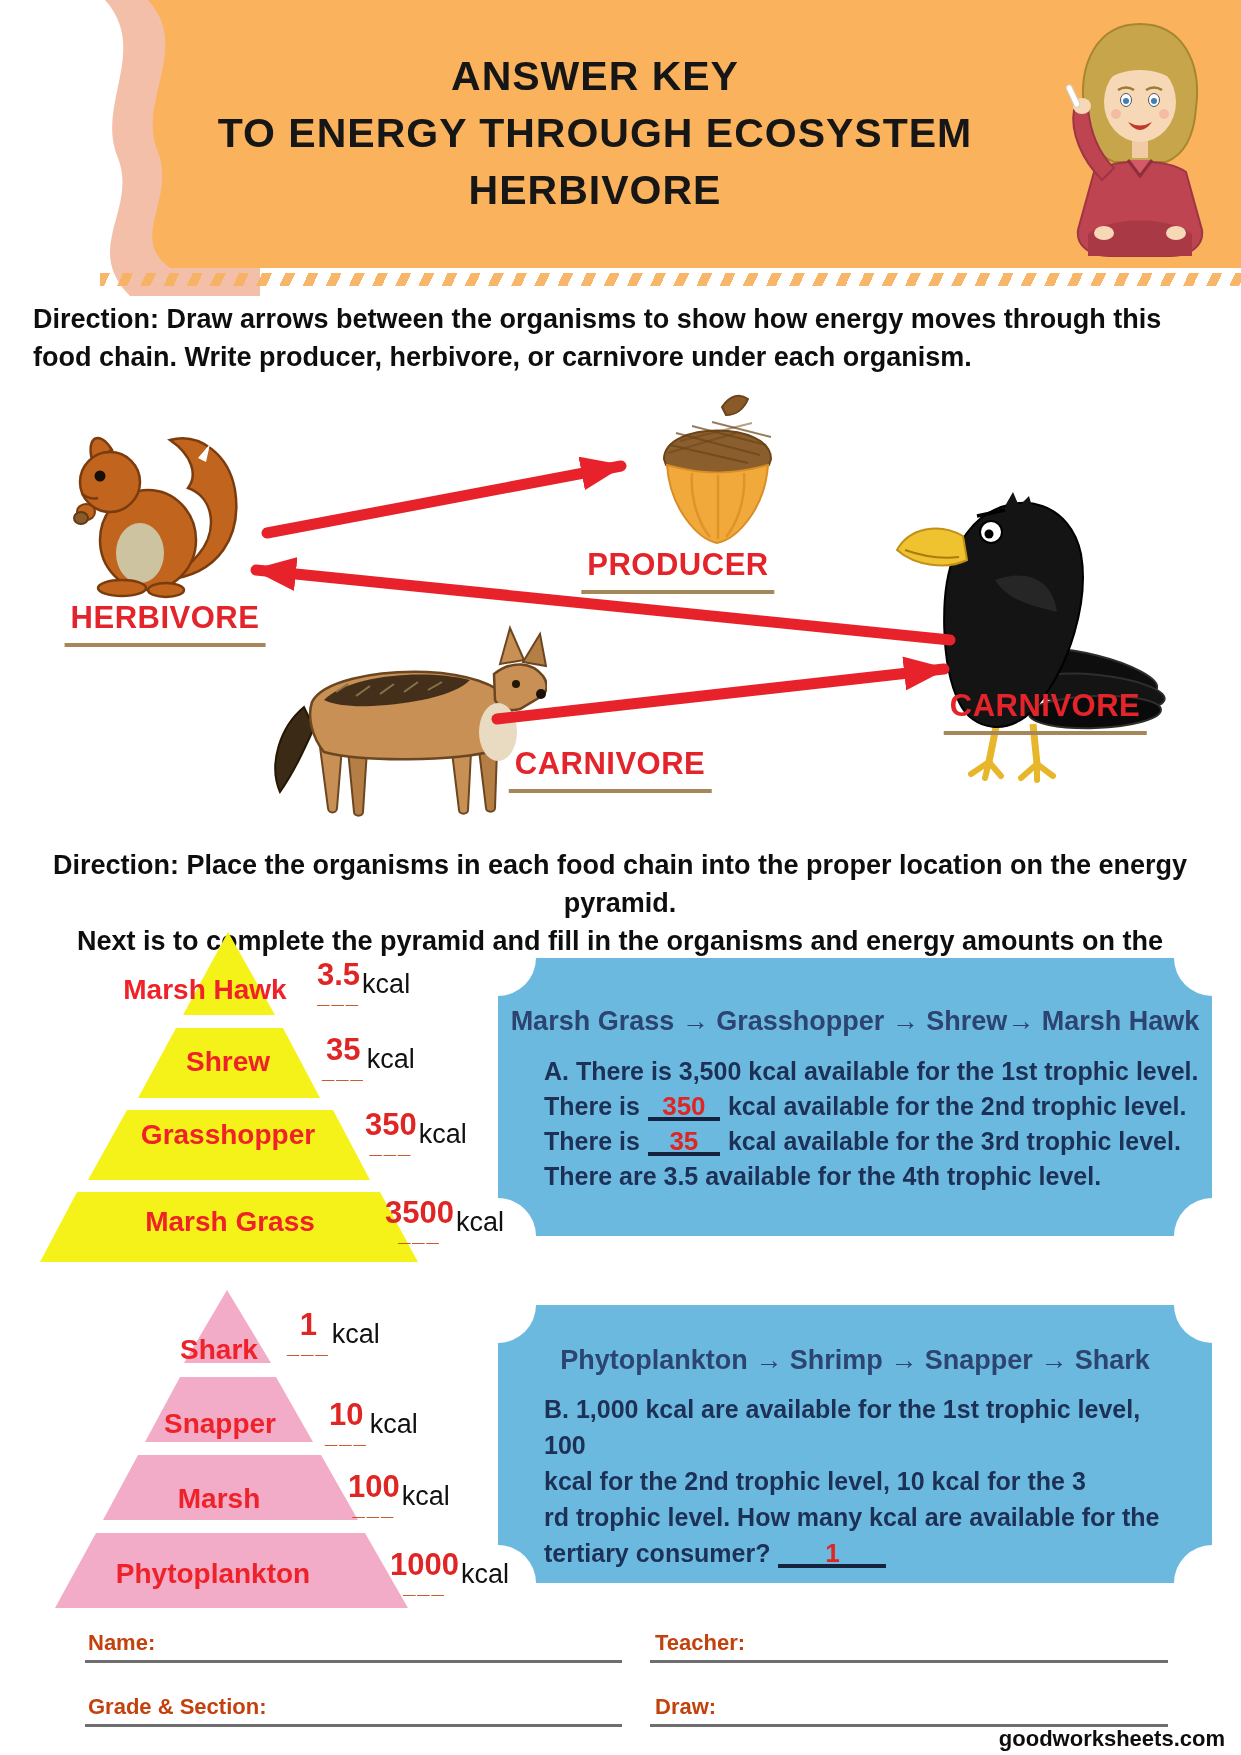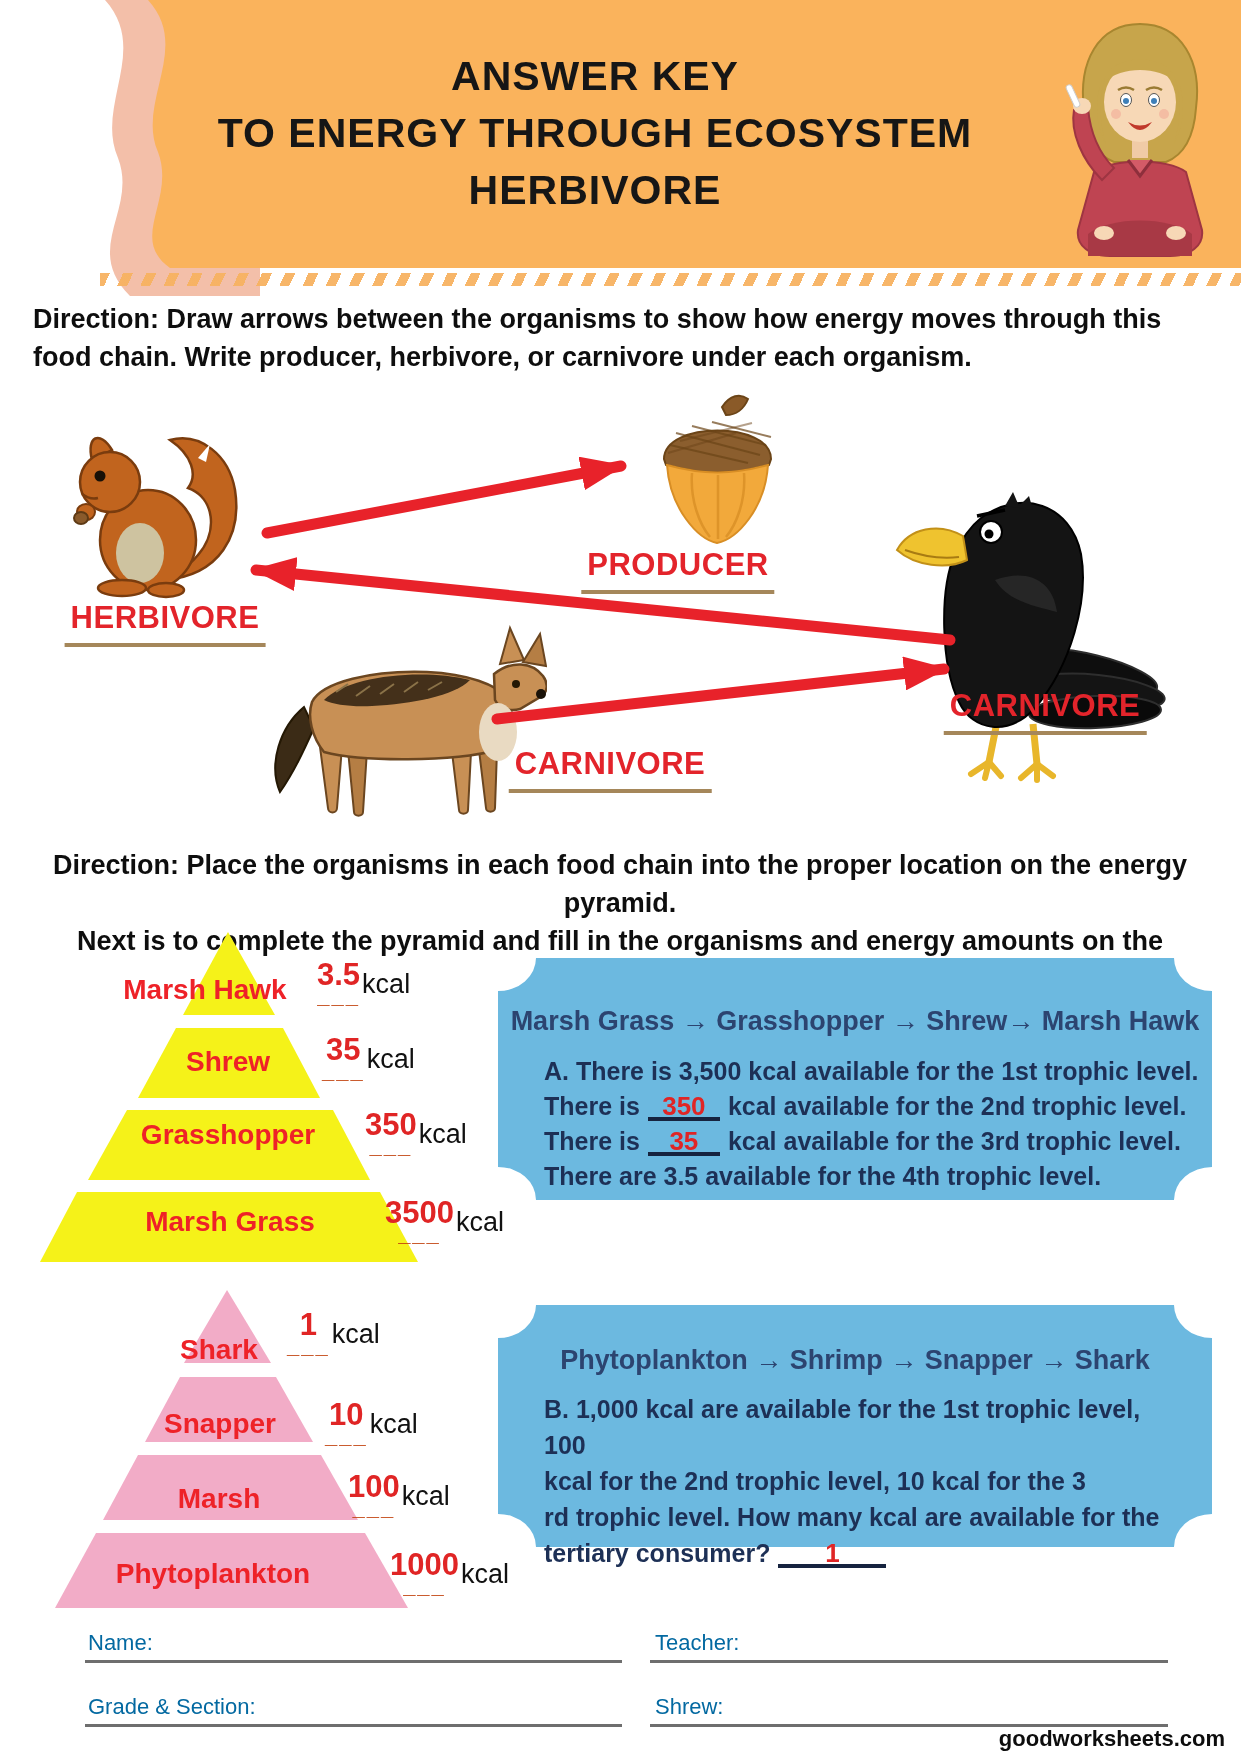--- a/index.html
+++ b/index.html
@@ -20,32 +20,32 @@
   
   .ptier-label{position:absolute;transform:translateX(-50%);white-space:nowrap;
                color:#EE2228;font-weight:800;font-size:28px;}
   
   .pans{position:absolute;display:flex;align-items:flex-end;}
   .pcol{display:flex;flex-direction:column;align-items:center;}
   .pnum{color:#E02525;font-weight:800;font-size:31px;line-height:30px;}
   .pline{color:#c2410c;font-weight:700;font-size:22px;line-height:12px;letter-spacing:2px;}
   .pkcal{color:#111;font-weight:500;font-size:27px;margin-left:2px;margin-bottom:2px;}
   
-  .bluebox{position:absolute;width:714px;height:242px;}
+  .bluebox{position:absolute;width:714px;height:278px;}
   .bluebox svg.bg{position:absolute;left:0;top:0;width:100%;height:100%;}
   .chain{position:absolute;left:0;top:0;width:100%;text-align:center;
          color:#2C4470;font-weight:800;font-size:27px;white-space:nowrap;}
   .blines{position:absolute;color:#1D3056;font-weight:800;font-size:25px;}
   .bline{white-space:nowrap;}
   .inline-ans{display:inline-block;min-width:72px;text-align:center;
               border-bottom:4px solid #16233F;margin:0 8px;line-height:22px;}
   .inline-ans.wide{min-width:108px;}
   .ia-num{color:#E02525;font-weight:800;font-size:26px;}
   
-  .form-label{position:absolute;font-size:22px;color:#0369a1;font-weight:400;}
+  .form-label{position:absolute;font-size:22px;color:#c2410c;font-weight:700;}
   .form-line{position:absolute;height:3px;background:#6e6e6e;}
   .footer{position:absolute;right:16px;top:1726px;font-size:22px;font-weight:700;color:#0d0d0d;}
   svg{display:block;}
 </style>
 </head>
 <body>
 
 <div class="page">
 
   <svg class="abs" style="left:0;top:0" width="1241" height="300" viewBox="0 0 1241 300">
@@ -278,18 +278,18 @@
     </div>
   </div>
 
   <div class="form-label" style="left:88px;top:1630px;">Name:</div>
   <div class="form-line" style="left:85px;top:1660px;width:537px;"></div>
   <div class="form-label" style="left:655px;top:1630px;">Teacher:</div>
   <div class="form-line" style="left:650px;top:1660px;width:518px;"></div>
 
   <div class="form-label" style="left:88px;top:1694px;">Grade &amp; Section:</div>
   <div class="form-line" style="left:85px;top:1724px;width:537px;"></div>
-  <div class="form-label" style="left:655px;top:1694px;">Shrew:</div>
+  <div class="form-label" style="left:655px;top:1694px;">Draw:</div>
   <div class="form-line" style="left:650px;top:1724px;width:518px;"></div>
 
   <div class="footer">goodworksheets.com</div>
 
 </div>
 
 </body></html>

